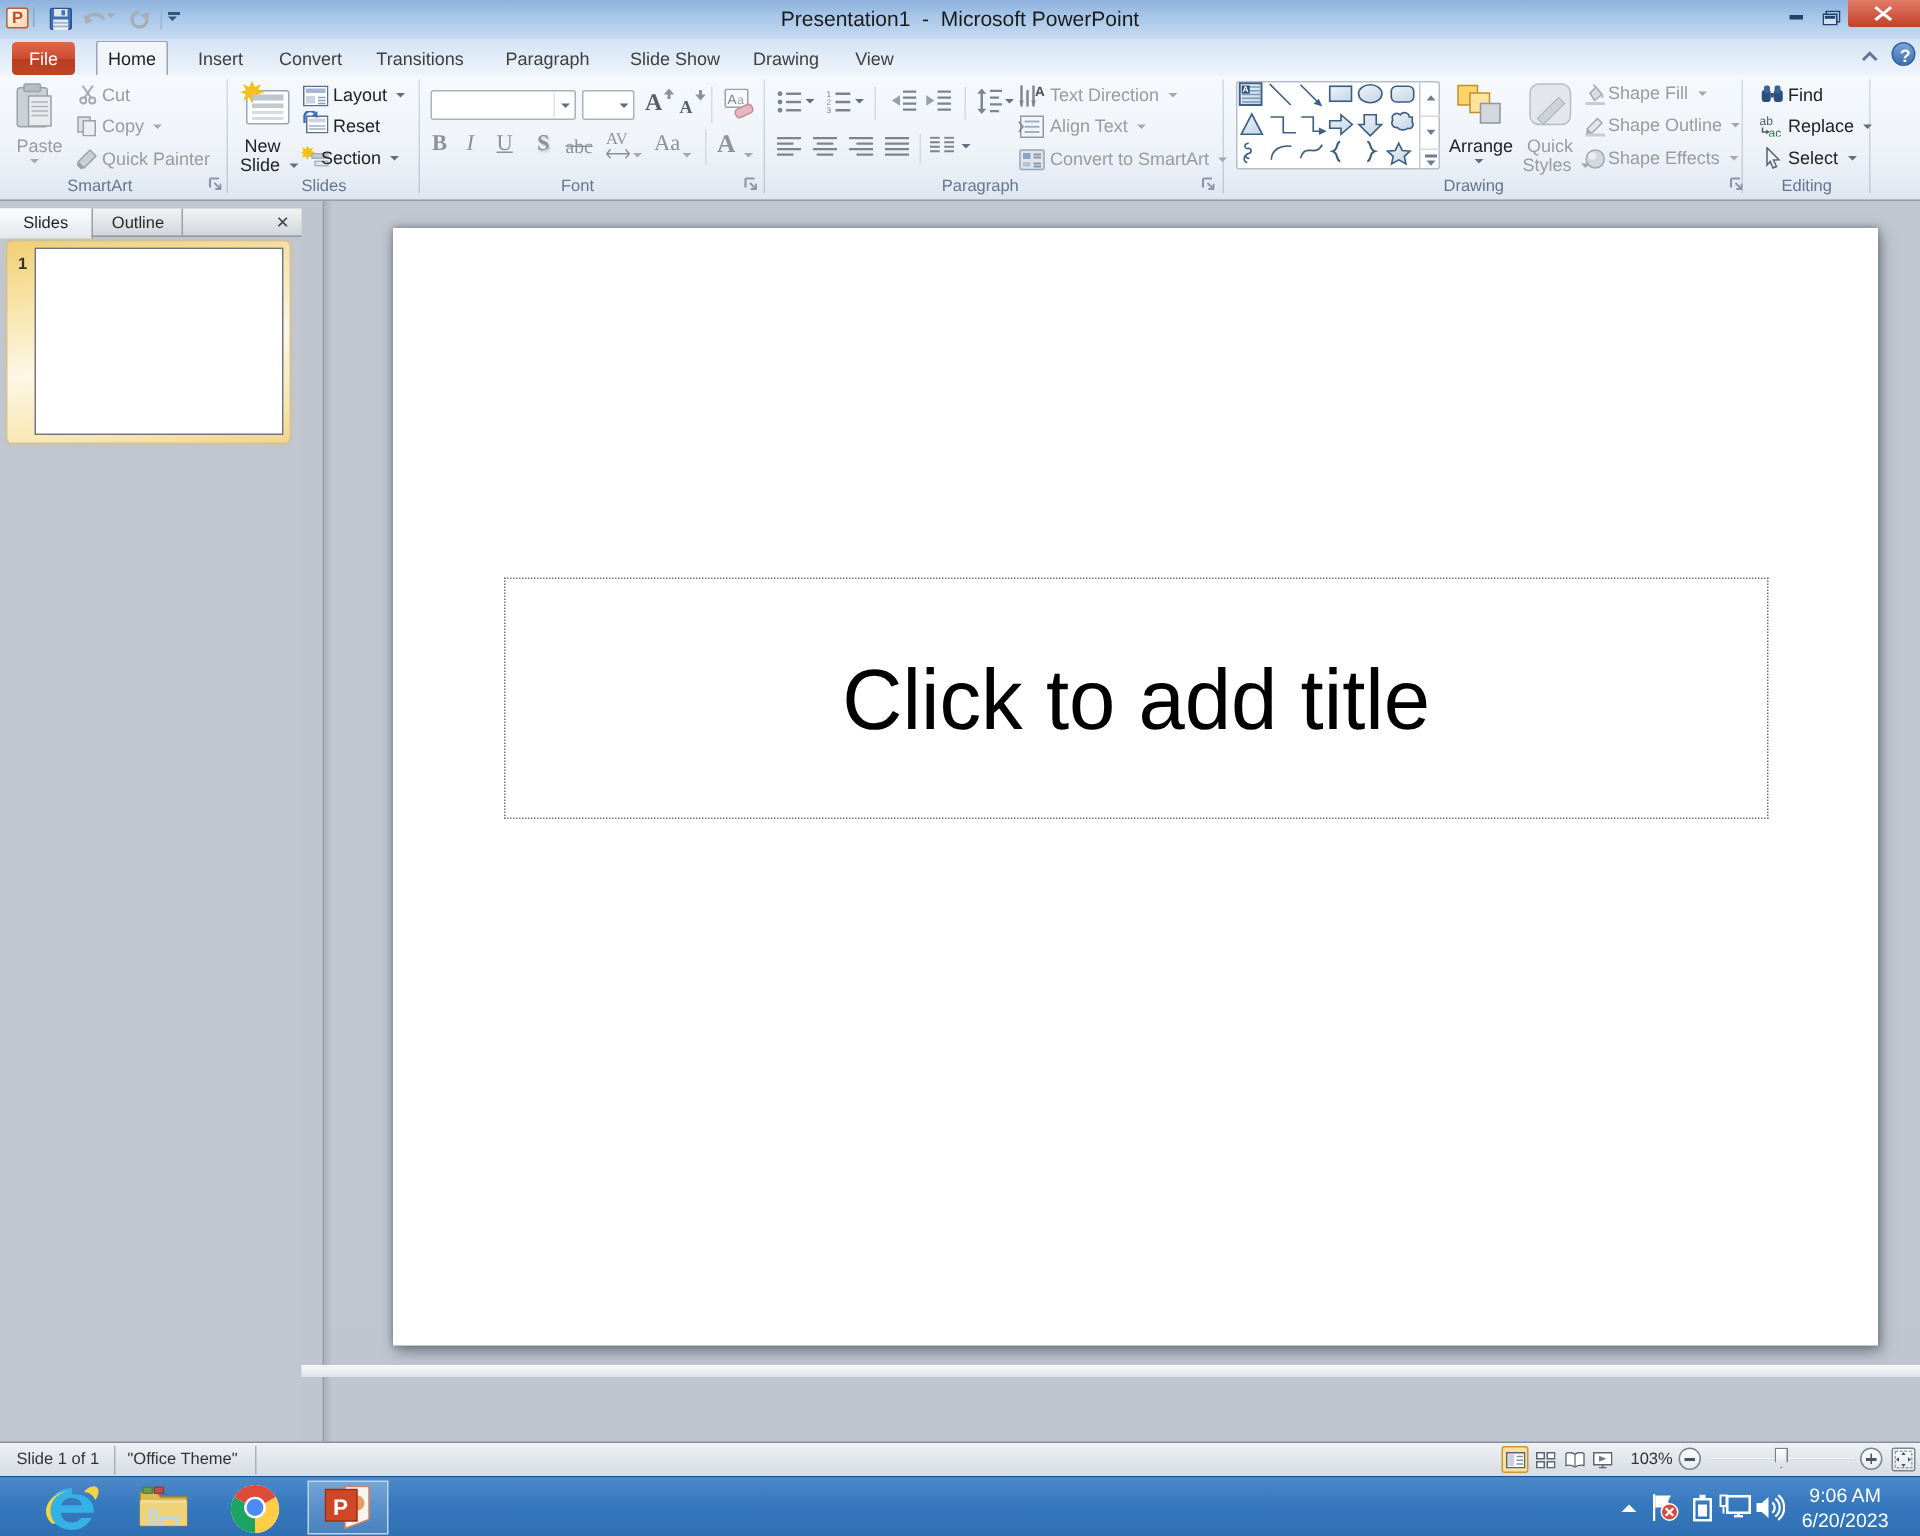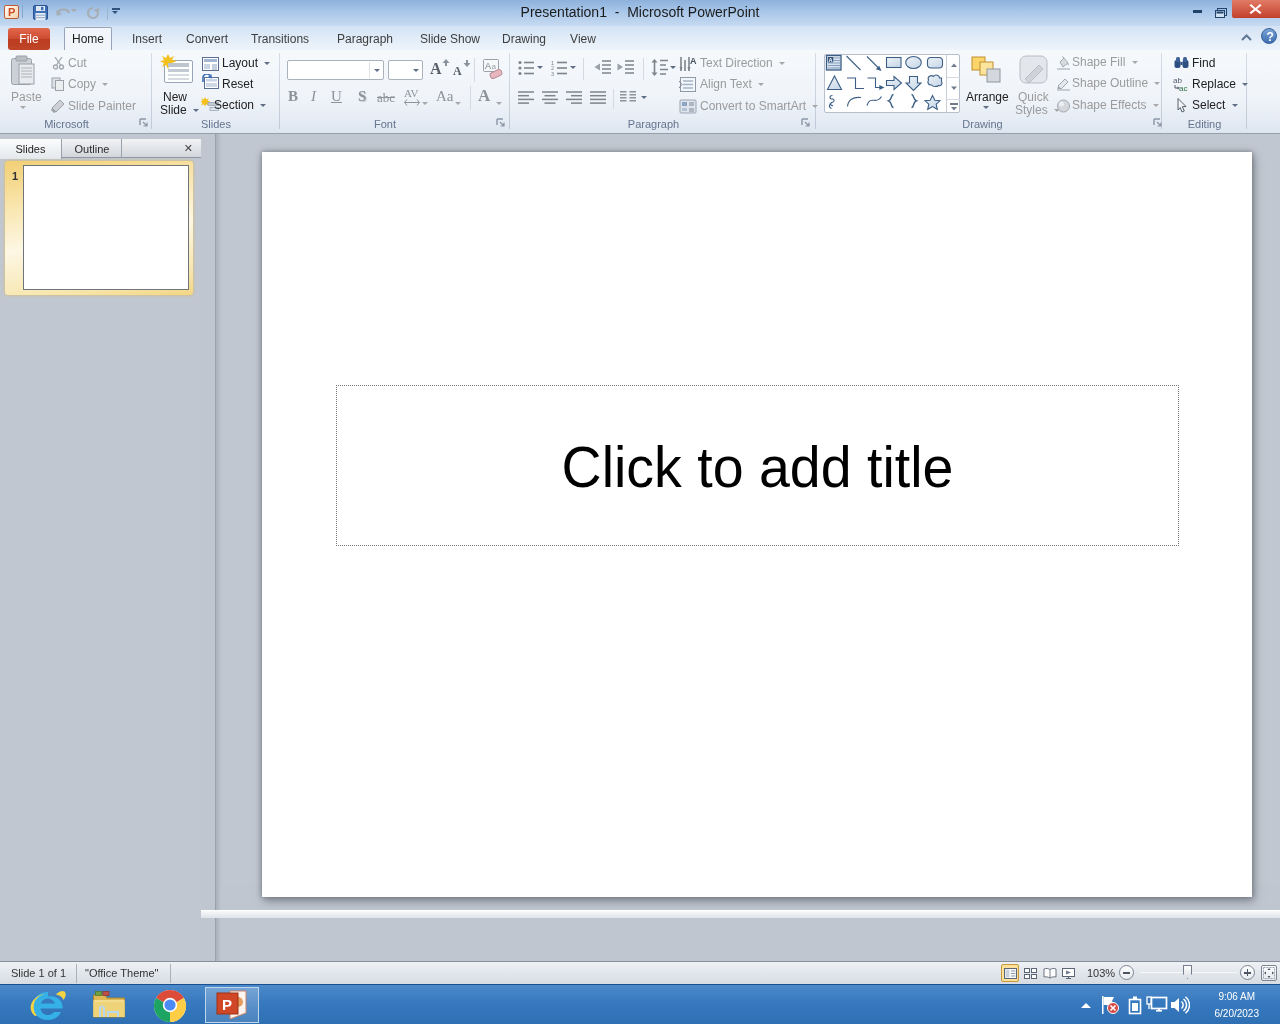--- a/index.html
+++ b/index.html
@@ -91,21 +91,21 @@
 
 #statusbar { position:absolute; left:0; top:961px; width:1280px; height:33px;
   background:linear-gradient(#eef1f4 0%,#dde2e8 50%,#ccd2da 100%); border-top:1px solid #868f9b; font-size:11px; color:#333; }
 .sb-sep { position:absolute; top:2px; width:1px; height:19px; background:#aab1bb; }
 
 
 #taskbar { position:absolute; left:0; top:984px; width:1280px; height:40px;
   background:linear-gradient(#4c89ca 0%,#3779be 45%,#2f70b4 100%); border-top:1px solid #1b4e8c; }
 #tb-ppt { position:absolute; left:205px; top:2px; width:54px; height:36px;
   background:linear-gradient(rgba(255,255,255,0.25),rgba(255,255,255,0.12)); border:1px solid #bcd6ee; }
-#clock { position:absolute; right:21px; top:4px; text-align:center; color:#fff; font-size:10px; line-height:16.5px; }
+#clock { position:absolute; right:21px; top:4px; text-align:center; color:#fff; font-size:13px; line-height:16.5px; }
 </style>
 </head>
 <body>
 <div id="app">
 
   <div id="titlebar"></div>
   <div id="tabrow"></div>
   <div id="title-text">Presentation1&nbsp; -&nbsp; Microsoft PowerPoint</div>
   <div id="btn-min"></div>
   <div id="btn-rest">
@@ -170,21 +170,21 @@
   </svg>
   <div class="abs" style="left:1261px;top:28px;width:16px;height:16px;border-radius:50%;
     background:linear-gradient(#7aa5d8,#3d6eae); border:1px solid #335f9a;">
     <span style="position:absolute;left:4.5px;top:1px;color:#fff;font-size:12px;font-weight:bold;">?</span>
   </div>
 
   <div id="ribbon">
 
     <div class="rgroup" id="g-clip">
         <div class="divider" style="left:151px"></div>
-      <div class="glabel" style="left:0;width:133px">Microsoft</div>
+      <div class="glabel" style="left:0;width:133px">SmartArt</div>
 
       <svg class="abs" style="left:10px;top:5px" width="28" height="32" viewBox="0 0 28 32">
         <rect x="1.5" y="3.5" width="20" height="26" rx="2" fill="#cdd1d7" stroke="#9aa1a9"></rect>
         <rect x="6" y="1" width="11" height="5" rx="1" fill="#b9bec5" stroke="#9aa1a9"></rect>
         <rect x="9" y="9" width="15" height="20" fill="#e8eaed" stroke="#9aa1a9"></rect>
         <g stroke="#aeb3ba">
             <line x1="11" y1="13" x2="22" y2="13"></line>
             <line x1="11" y1="16" x2="22" y2="16"></line>
             <line x1="11" y1="19" x2="22" y2="19"></line>
             <line x1="11" y1="22" x2="22" y2="22"></line>
@@ -208,21 +208,21 @@
       <svg class="abs" style="left:51px;top:27px" width="14" height="14" viewBox="0 0 14 14">
         <rect x="1" y="1" width="8" height="10" fill="#dfe2e6" stroke="#9aa1a9"></rect>
         <rect x="4.5" y="3.5" width="8" height="10" fill="#eceef0" stroke="#9aa1a9"></rect>
       </svg>
       <div class="smallbtn dis" style="left:68px;top:27px">Copy <span class="caret dis"></span></div>
 
       <svg class="abs" style="left:51px;top:49px" width="14" height="14" viewBox="0 0 14 14">
         <path d="M1 9 L9 1 L13 5 L5 13 Z" fill="#cdd1d7" stroke="#9aa1a9"></path>
         <path d="M1 9 L5 13 L3 14 L0 11Z" fill="#9aa1a9"></path>
       </svg>
-      <div class="smallbtn dis" style="left:68px;top:49px">Slide Painter</div>
+      <div class="smallbtn dis" style="left:68px;top:49px">Quick Painter</div>
       <svg class="launcher" style="left:138px" width="12" height="12" viewBox="0 0 12 12">
         <path d="M2 2 L8 2 M2 2 L2 8" stroke="#8b95a5" stroke-width="1.4" fill="none"></path>
         <path d="M5 5 L9 9 M9 5.5 L9 9 L5.5 9" stroke="#8b95a5" stroke-width="1.2" fill="none"></path>
       </svg>
     </div>
     <div class="rgroup" id="g-slides">
         <div class="divider" style="left:279px"></div>
       <div class="glabel" style="left:152px;width:128px">Slides</div>
 
       <svg class="abs" style="left:160px;top:4px" width="34" height="32" viewBox="0 0 34 32">

